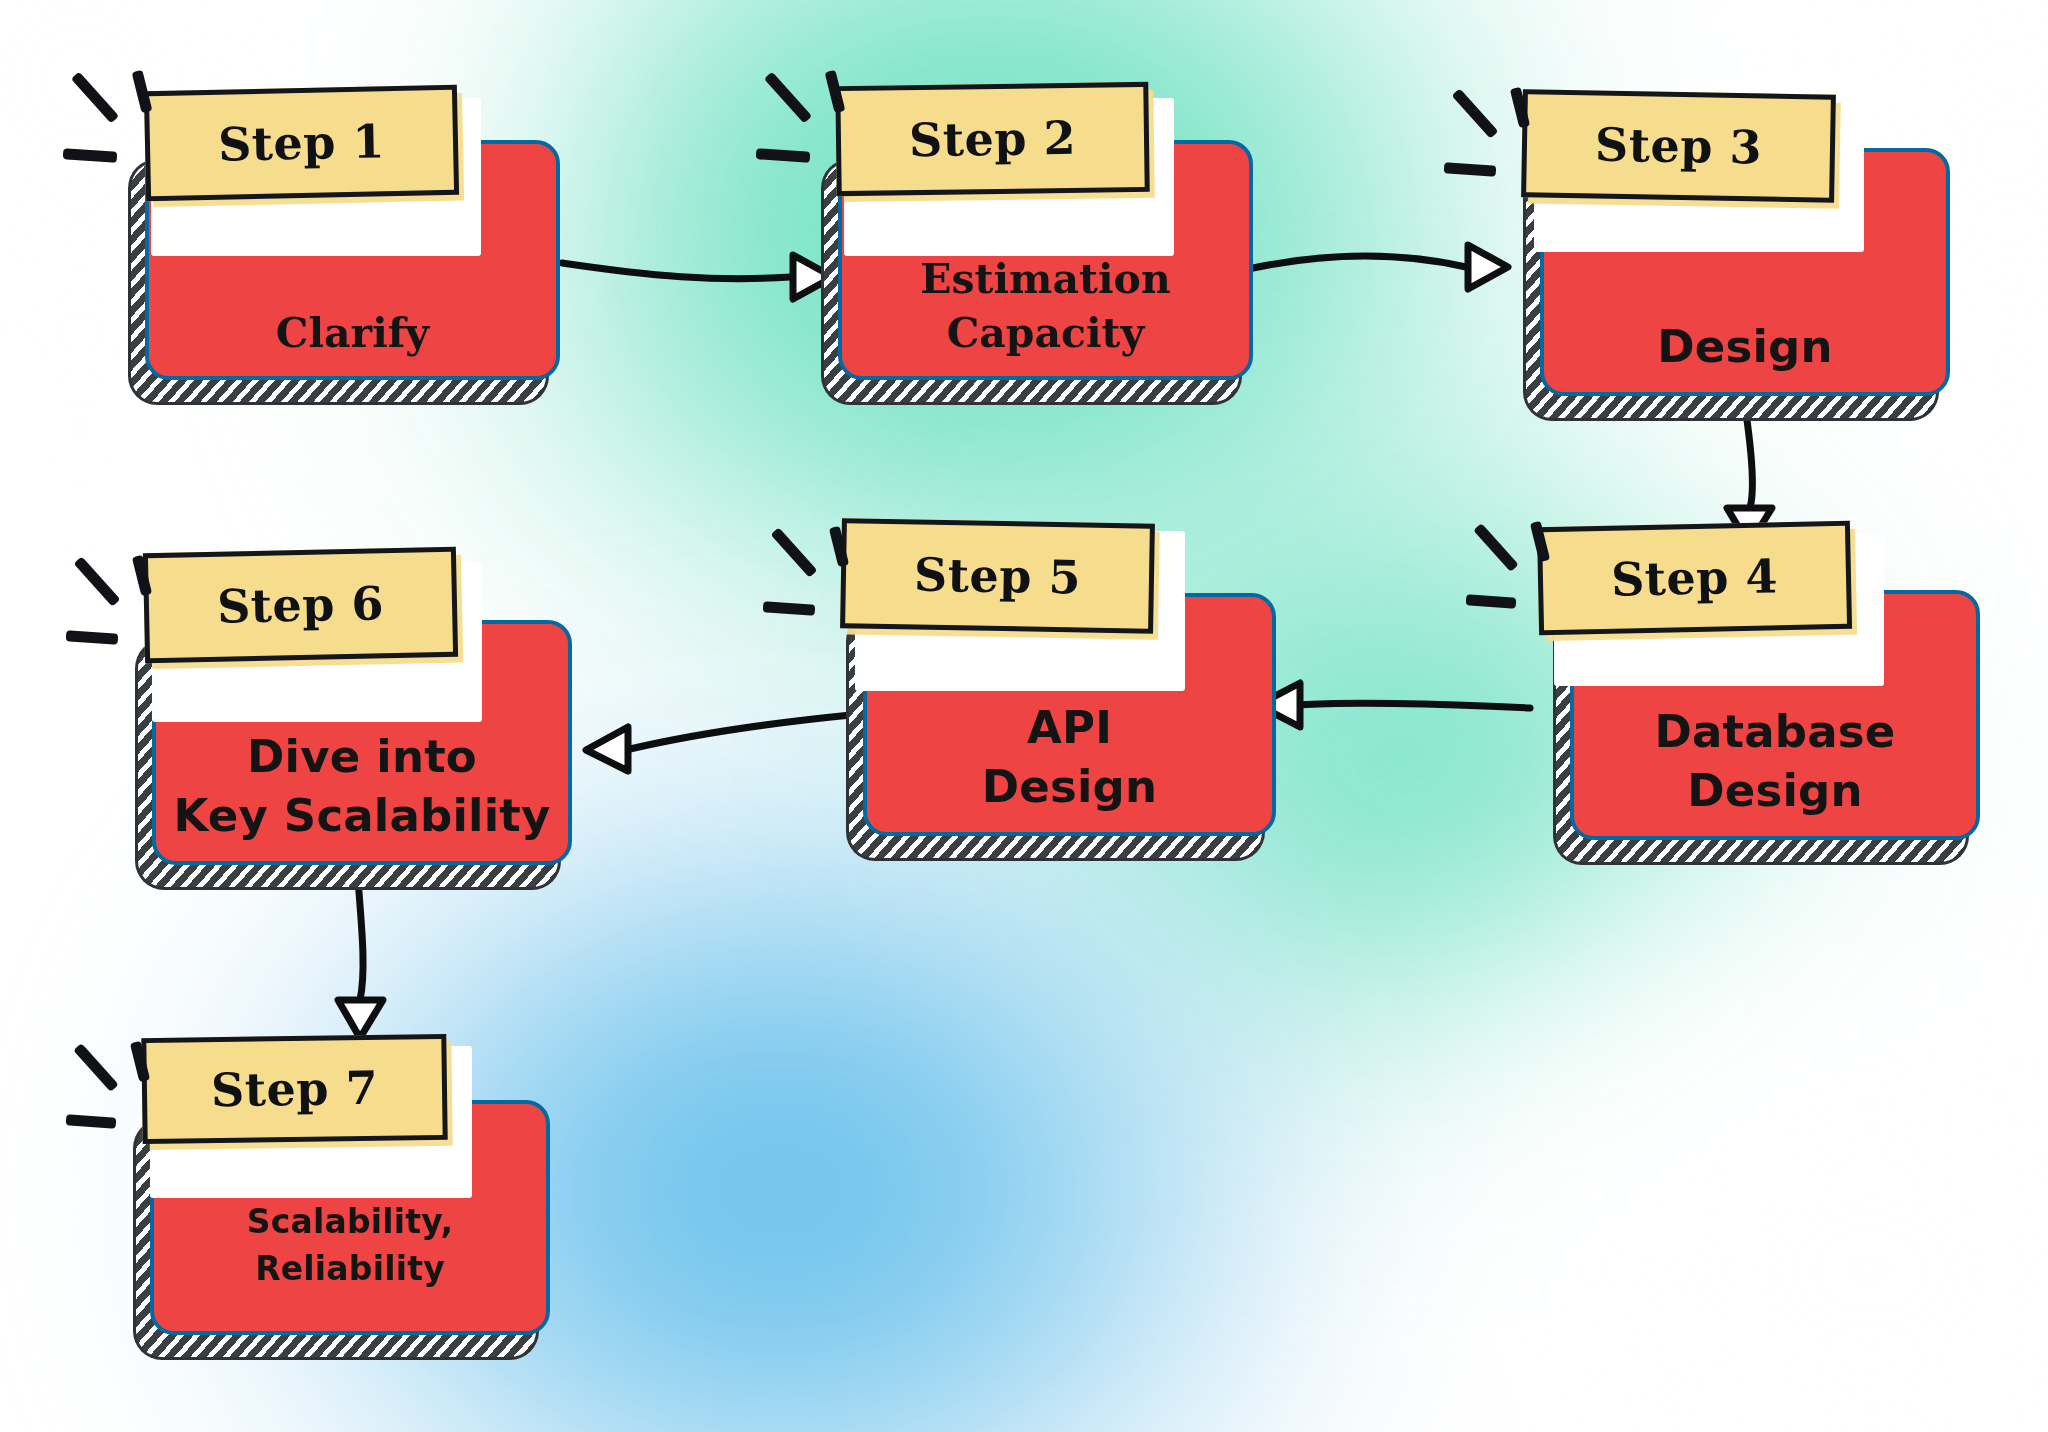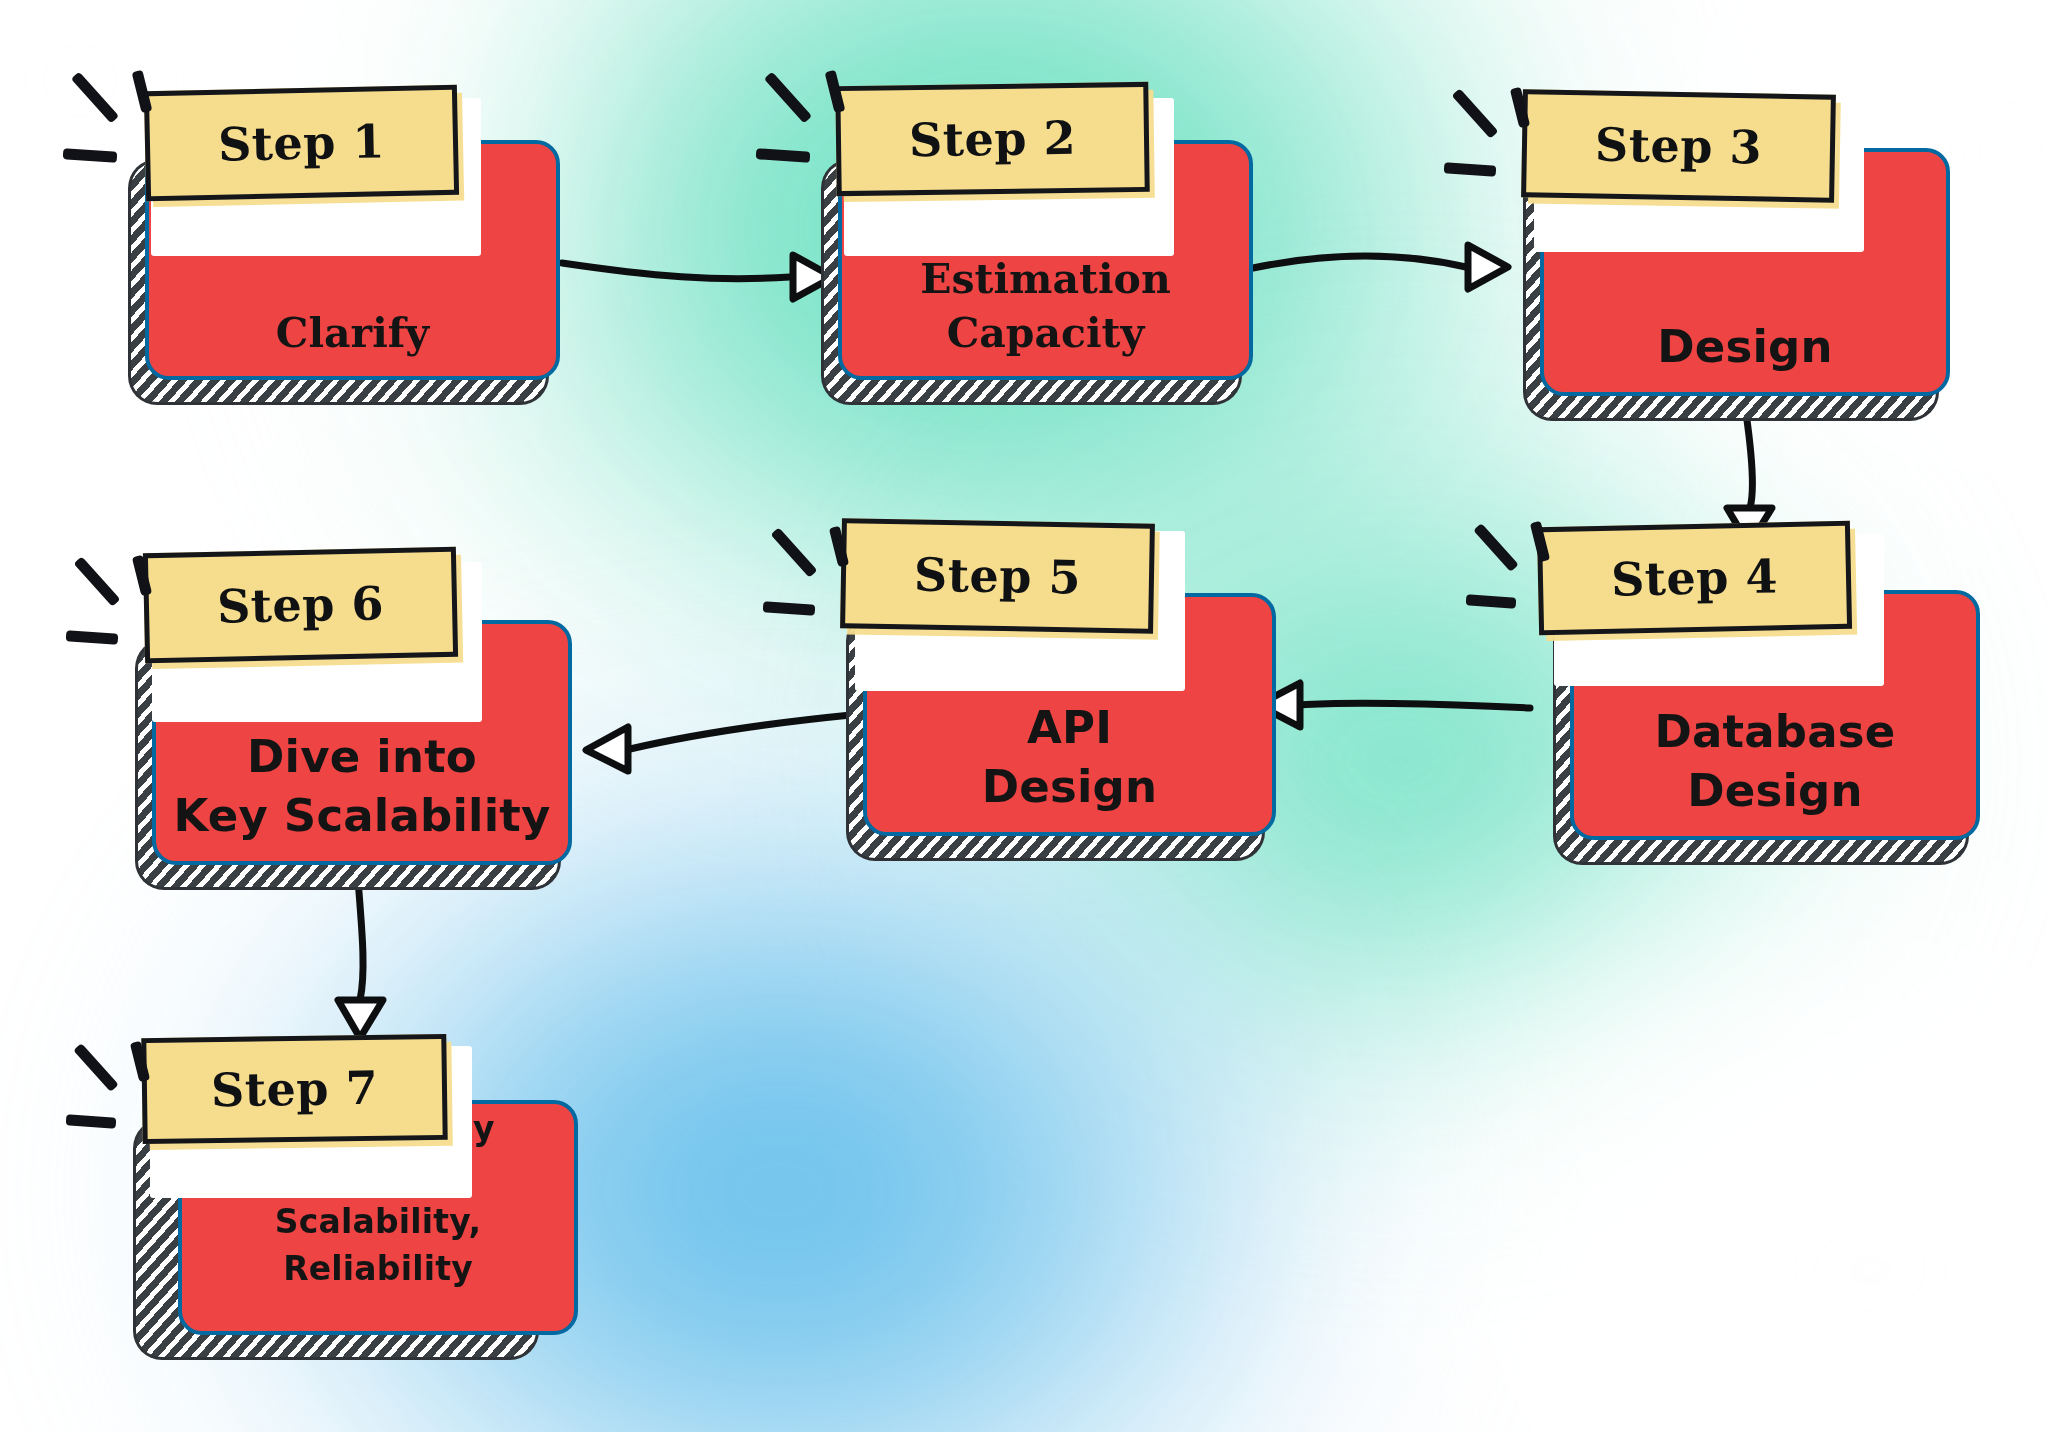--- a/index.html
+++ b/index.html
@@ -261,21 +261,21 @@
   </div>
   <div class="sparkle" style="left:-92px;top:-56px;width:90px;height:90px;">
     <i style="left:8px;top:12px;width:58px;height:11px;transform:rotate(48deg);"></i>
     <i style="left:62px;top:6px;width:40px;height:11px;transform:rotate(76deg);"></i>
     <i style="left:6px;top:68px;width:52px;height:11px;transform:rotate(4deg);"></i>
   </div>
 </div>
 
 <div class="node comic small" style="left:150px;top:1100px;width:400px;height:235px;">
   <div class="hatch"></div>
-  <div class="card" style="padding-bottom:38px;margin-left:28px;">
+  <div class="card" style="padding-bottom:38px;">
     <div class="card-text">
       <div>Address Key Issues:</div>
       <div>Scalability, Reliability</div>
     </div>
   </div>
   <div class="label-paper" style="left:0px;top:-54px;width:322px;height:152px;"></div>
   <div class="label-tag tag-r2" style="left:-8px;top:-64px;width:305px;height:106px;">
     <span>Step 7</span>
   </div>
   <div class="sparkle" style="left:-90px;top:-50px;width:90px;height:90px;">

